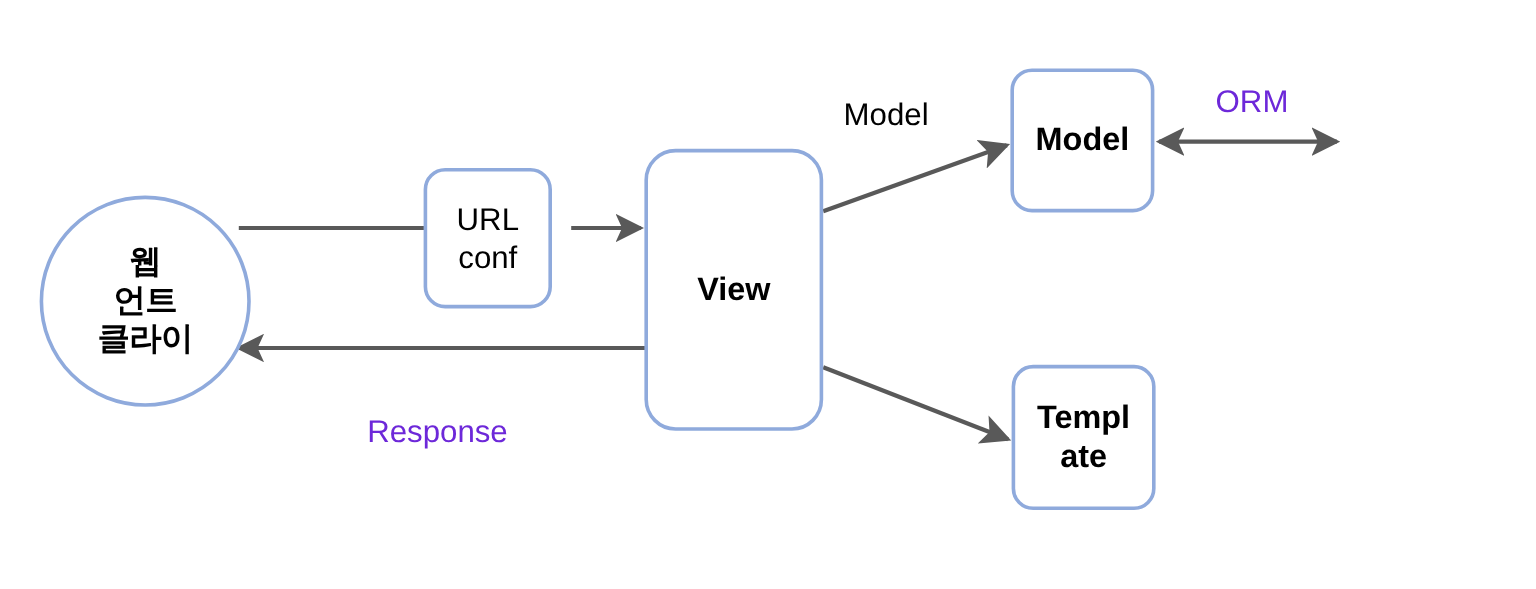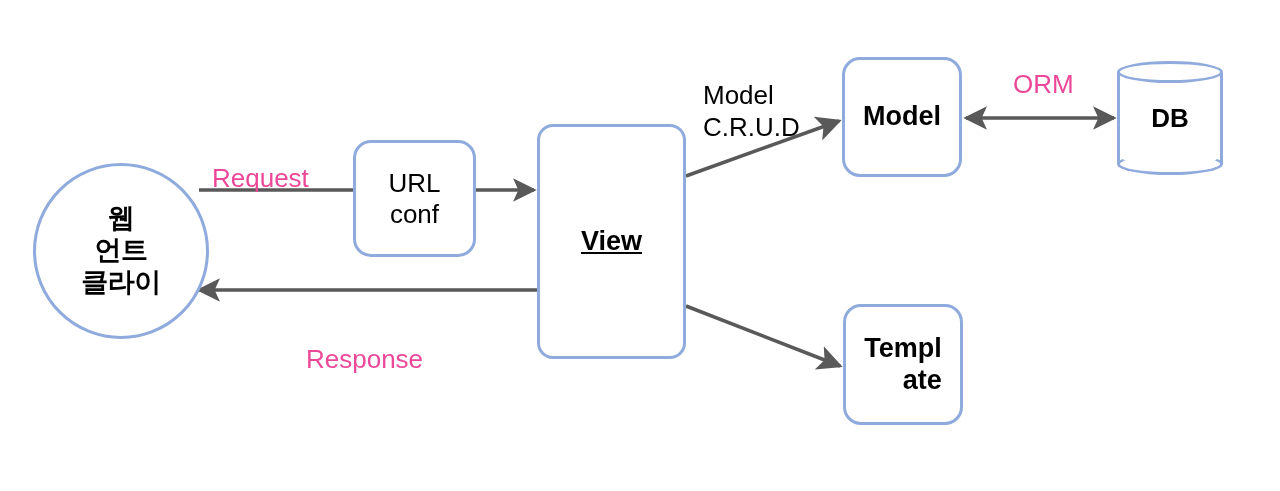--- a/index.html
+++ b/index.html
@@ -45,22 +45,21 @@
     font-weight: bold;
     font-size: 27px;
     letter-spacing: -0.5px;
   }
 
   
   .node-rrect {
     border-radius: 18px;
   }
   .node-rrect.big-radius {
-    border-radius: 16px;
-    text-decoration: underline;
+    border-radius: 26px;
   }
 
   .lbl-regular { font-weight: normal; }
   .lbl-bold { font-weight: bold; }
 
   
   .node-cyl {
     position: absolute;
     box-sizing: border-box;
   }
@@ -98,21 +97,21 @@
     justify-content: center;
     font-weight: bold;
     font-size: 26px;
   }
 
   
   .edge-label {
     position: absolute;
     font-size: 26px;
     font-weight: normal;
-    color: #ec4899;
+    color: #6d28d9;
     white-space: pre;
     line-height: 1.22;
   }
 </style>
 </head>
 <body>
 
 <div id="canvas">
 
   <svg id="edges" viewBox="0 0 1280 491" width="1280" height="491" xmlns="http://www.w3.org/2000/svg">
@@ -139,54 +138,46 @@
   </svg>
 
   <div class="node node-circle" style="left:33px; top:163px; width:176px; height:176px;">
     <div>
       <div>웹</div>
       <div>언트</div>
       <div>클라이</div>
     </div>
   </div>
 
-  <div class="node node-rrect lbl-regular" style="left:353px; top:140px; width:123px; height:117px; font-size:26px;">
+  <div class="node node-rrect lbl-regular" style="left:353px; top:140px; width:107px; height:117px; font-size:26px;">
     <div>
       <div>URL</div>
       <div>conf</div>
     </div>
   </div>
 
   <div class="node node-rrect big-radius lbl-bold" style="left:537px; top:124px; width:149px; height:235px; font-size:27px;">
     <div>View</div>
   </div>
 
   <div class="node node-rrect lbl-bold" style="left:842px; top:57px; width:120px; height:120px; font-size:27px;">
     <div>Model</div>
   </div>
 
-  <div class="node node-rrect lbl-bold" style="left:843px; top:304px; width:120px; height:121px; font-size:27px;text-align:right;">
+  <div class="node node-rrect lbl-bold" style="left:843px; top:304px; width:120px; height:121px; font-size:27px;">
     <div>
       <div>Templ</div>
       <div>ate</div>
     </div>
   </div>
 
-  <div class="node-cyl" style="left:1117px; top:61px; width:106px; height:114px;">
-    <div class="cyl-body"></div>
-    <div class="cyl-bottom"></div>
-    <div class="cyl-top"></div>
-    <div class="cyl-label">DB</div>
-  </div>
 
-  <div class="edge-label" style="left:212px; top:163px;">Request</div>
 
   <div class="edge-label" style="left:306px; top:302px;margin-top:42px;">Response</div>
 
   <div style="position:absolute; left:703px; top:80px; font-size:26px; line-height:1.22;">
     <div>Model</div>
-    <div>C.R.U.D</div>
   </div>
 
 
   <div class="edge-label" style="left:1013px; top:69px;">ORM</div>
 
 </div>
 
 </body></html>

